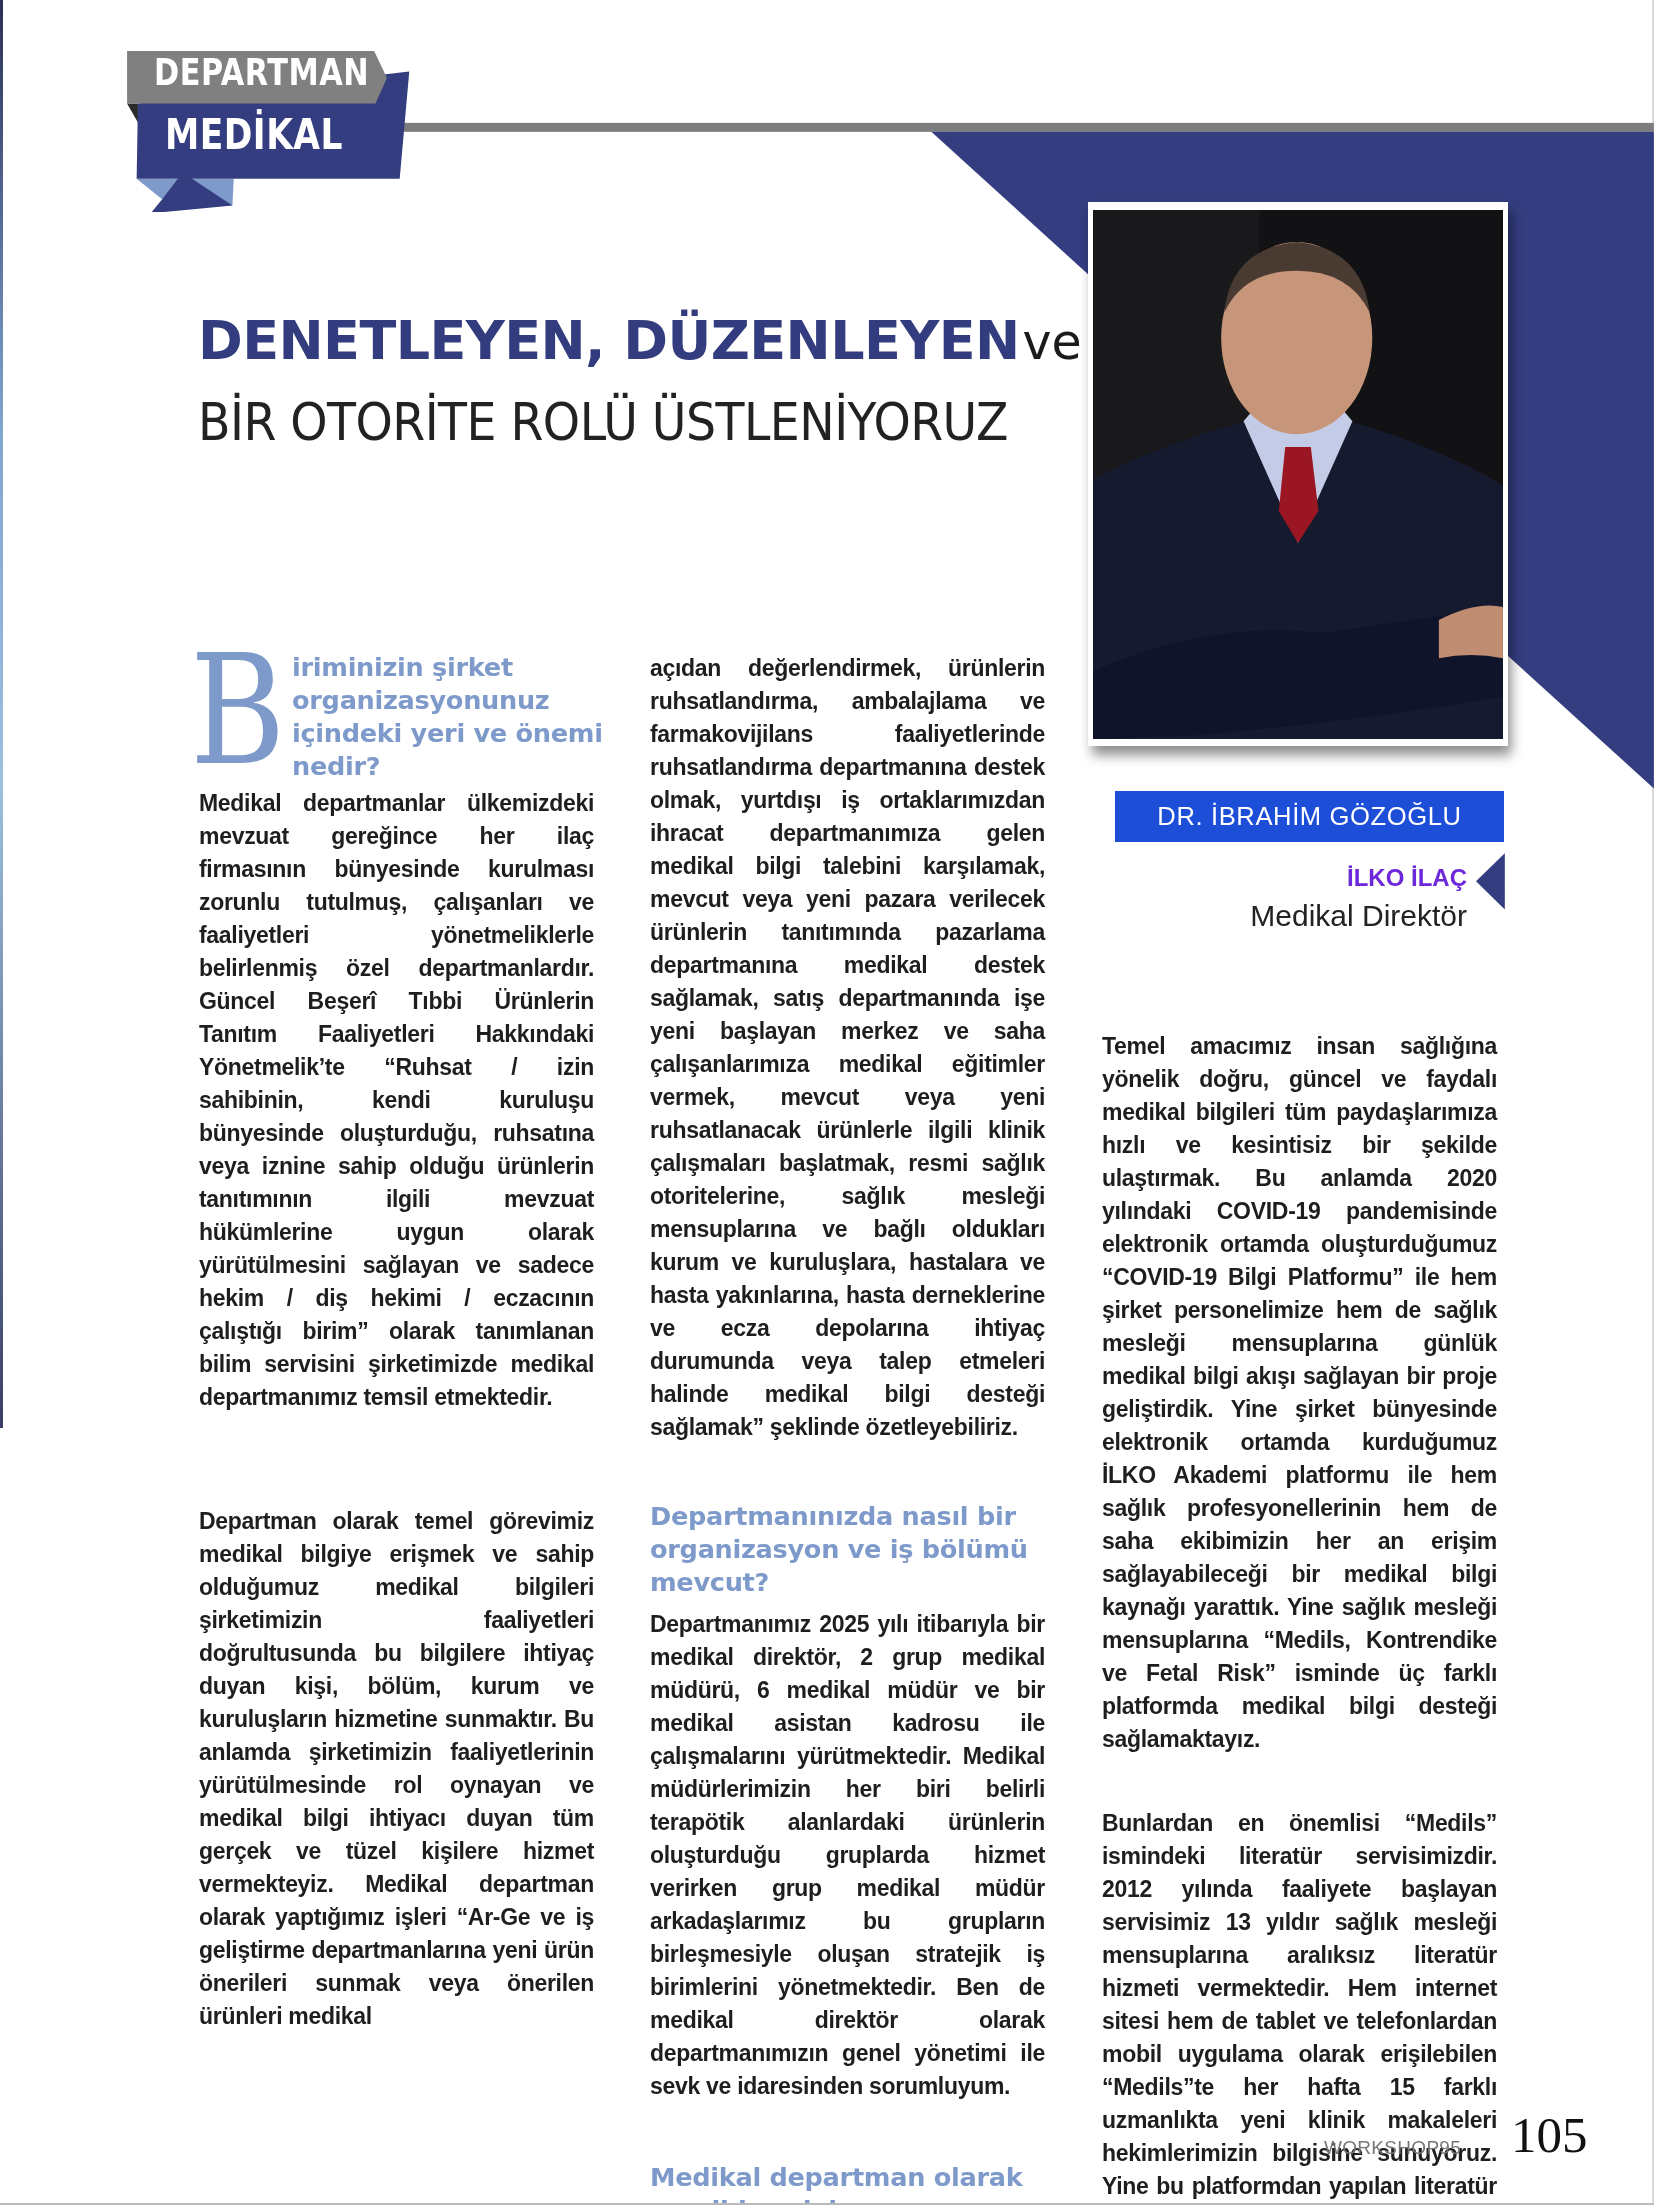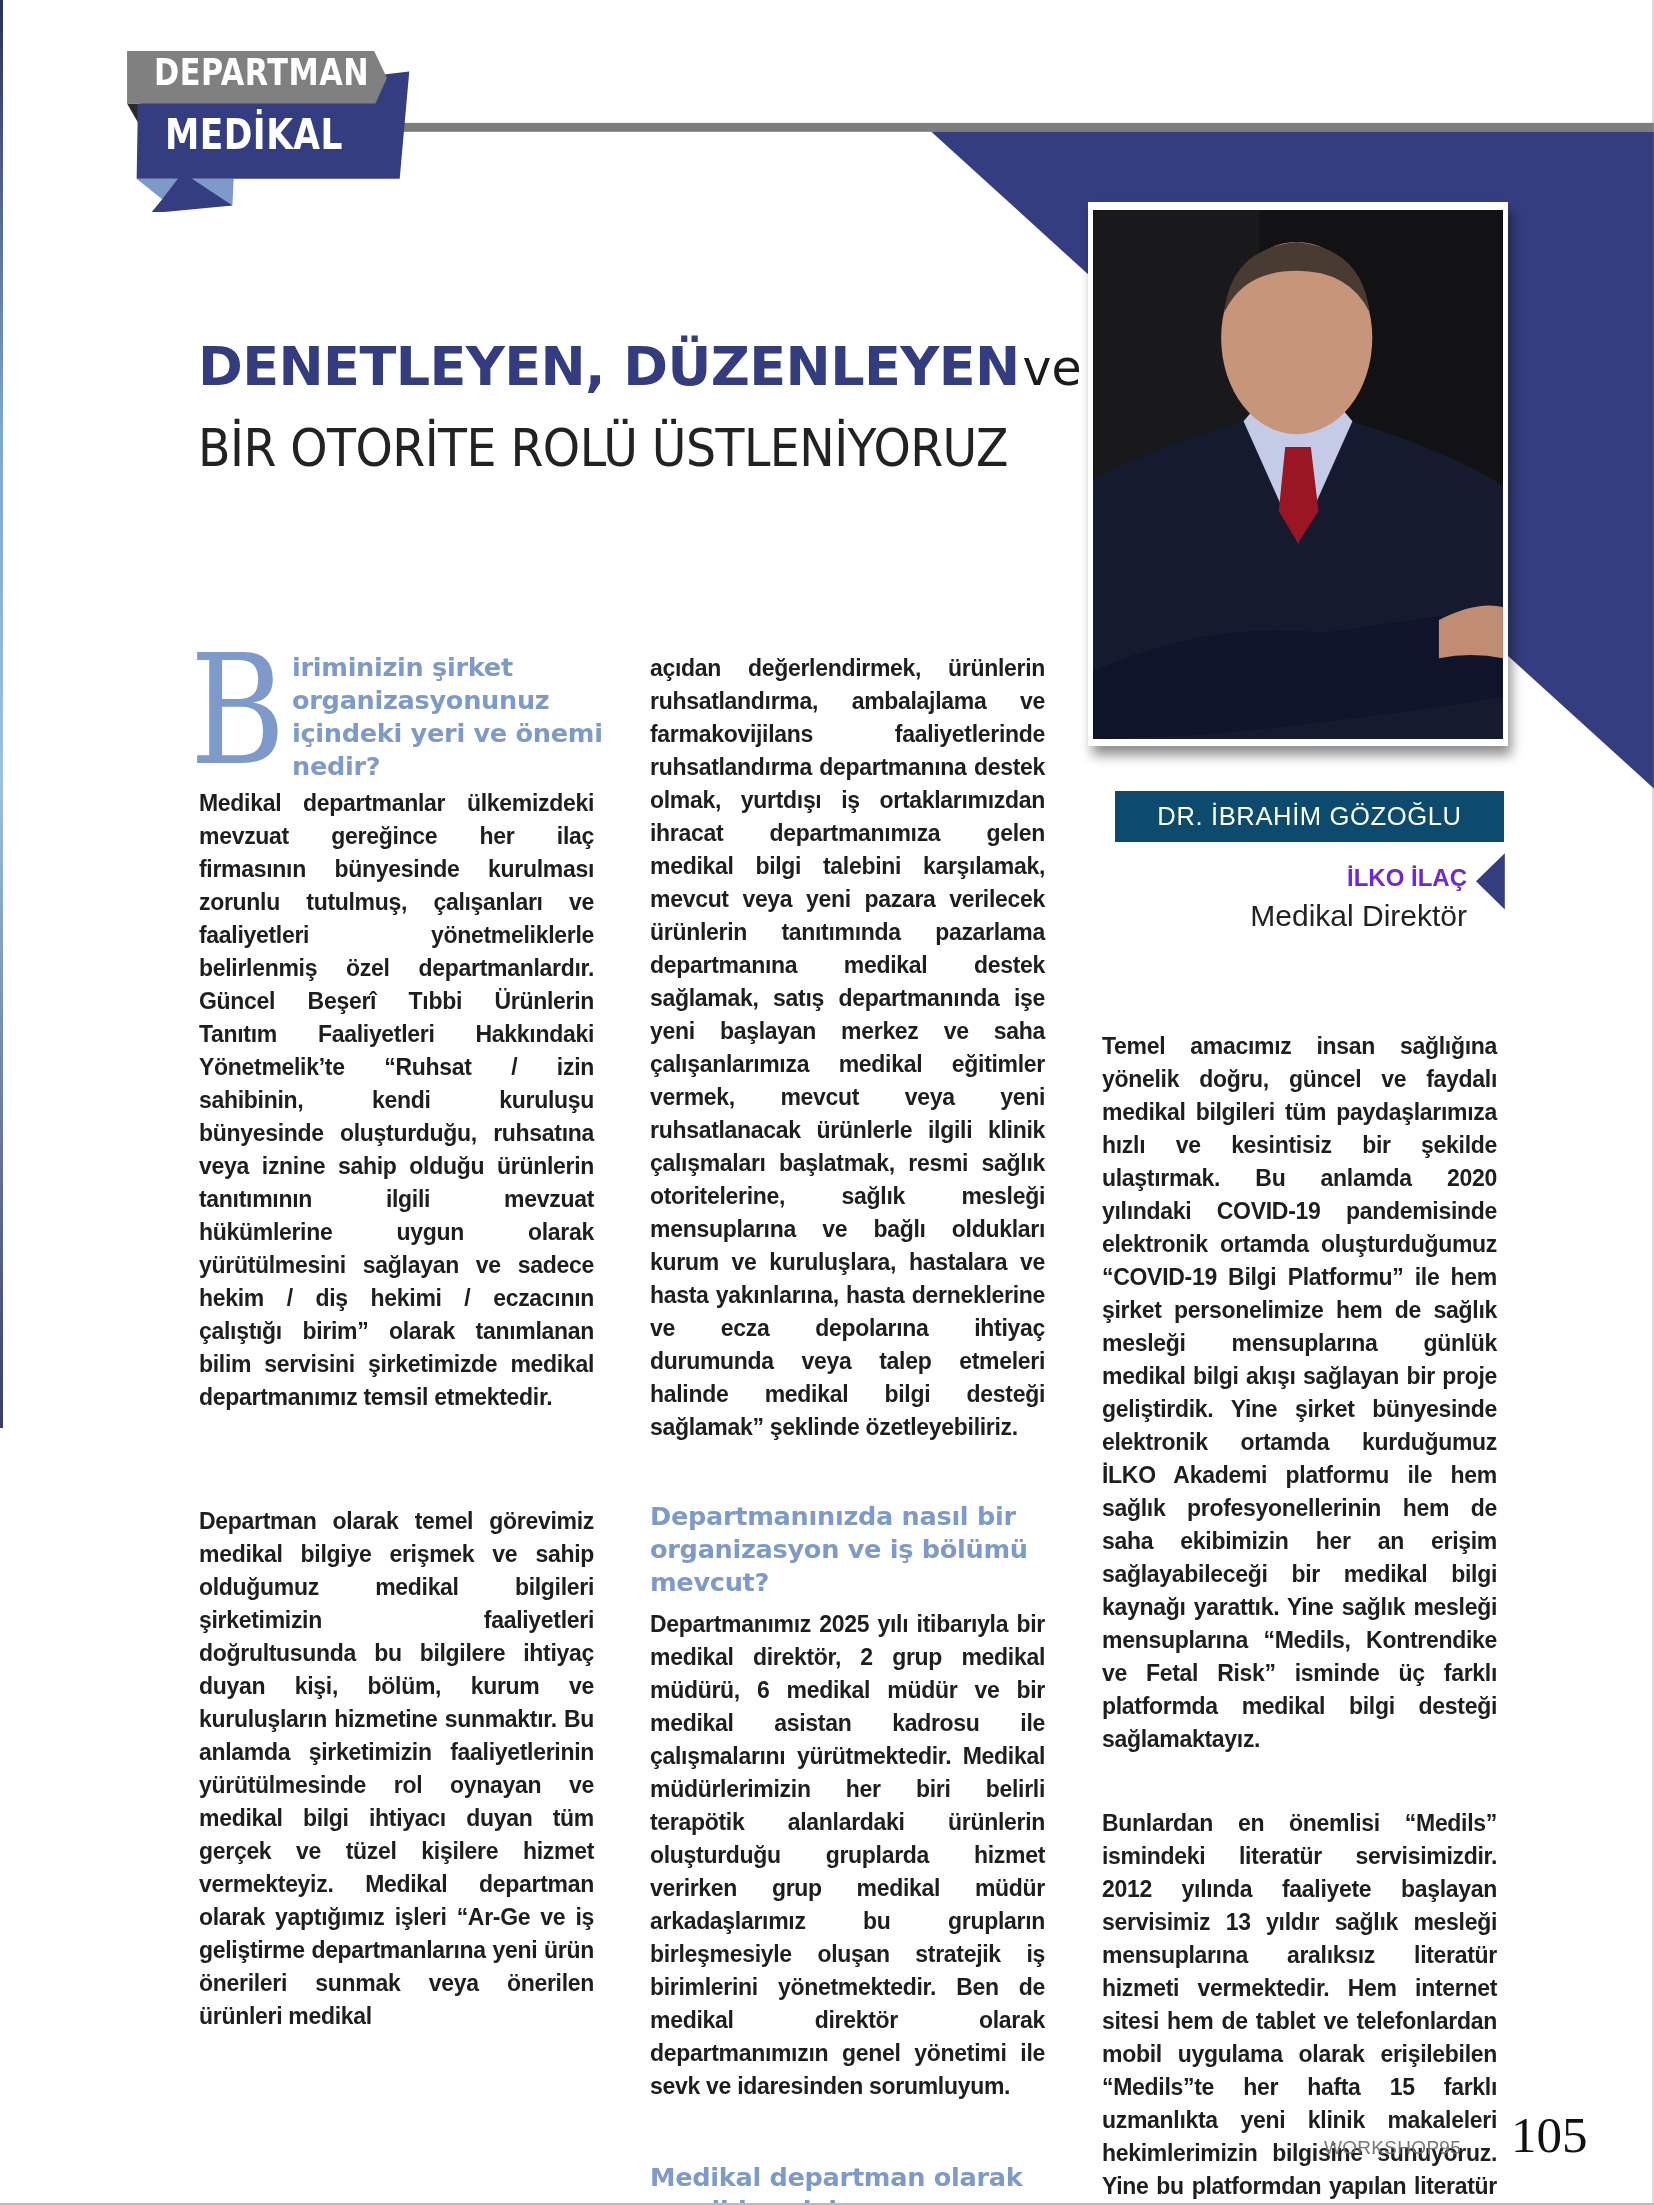--- a/index.html
+++ b/index.html
@@ -20,31 +20,31 @@
   .ribbon-text-1 { left: 154px; top: 51px; font-size: 37px; font-weight: bold; color: #ffffff;
     font-family: "DejaVu Sans", sans-serif; letter-spacing: 0.6px; transform: scaleX(0.82); transform-origin: left top; }
   .ribbon-text-2 { left: 165px; top: 110px; font-size: 42px; font-weight: bold; color: #ffffff;
     font-family: "DejaVu Sans", sans-serif; letter-spacing: 0.6px; transform: scaleX(0.82); transform-origin: left top; }
 
   
   .headline { left: 198px; top: 314px; width: 864px; line-height: 1; }
   .hl-bold { font-family: "DejaVu Sans", sans-serif; font-weight: bold; color: #333c7e;
     font-size: 54px; letter-spacing: -0.6px; }
   .hl-light { font-family: "DejaVu Sans", sans-serif; color: #1b1b1b; font-size: 49px; font-weight: normal; }
-  .hl-line { display: block; height: 77px; white-space: nowrap; margin-top: 26px; }
+  .hl-line { display: block; height: 77px; white-space: nowrap; }
   .hl-line3 { display: block; font-family: "DejaVu Sans", sans-serif; font-size: 51px; color: #222;
     letter-spacing: -0.6px; transform: scaleX(0.93); transform-origin: left top; white-space: nowrap; margin-top: 6.4px; }
 
   
   .photo-frame { left: 1088px; top: 202px; width: 420px; height: 544px; background: #fff;
     box-shadow: 3.8px 9px 11.5px rgba(0,0,0,0.45); }
   .photo { position: absolute; left: 5.1px; top: 7.7px; width: 410px; height: 529px; background: #0f0f10; overflow: hidden; }
 
   
-  .name-bar { left: 1115px; top: 791px; width: 389px; height: 51px; background: #0c4a6e; }
+  .name-bar { left: 1115px; top: 791px; width: 389px; height: 51px; background: #1d4ed8; }
   .name-text { width: 100%; text-align: center; line-height: 51px; color: #ffffff; font-size: 25.6px; letter-spacing: 0.6px; }
   .company { right: 187px; top: 864px; font-size: 24px; font-weight: bold; color: #6d28d9; text-align: right; }
   .role { right: 187px; top: 899px; font-size: 30px; color: #222; text-align: right; }
   .pointer { left: 1476px; top: 853px; }
 
   
   .col { position: absolute; width: 413px; font-size: 23px; line-height: 33px; text-align: justify;
     color: #1e1e1e; letter-spacing: -0.3px; }
   .col p { margin: 9px; font-weight: bold; }
   .col .gap { height: 33px; }

